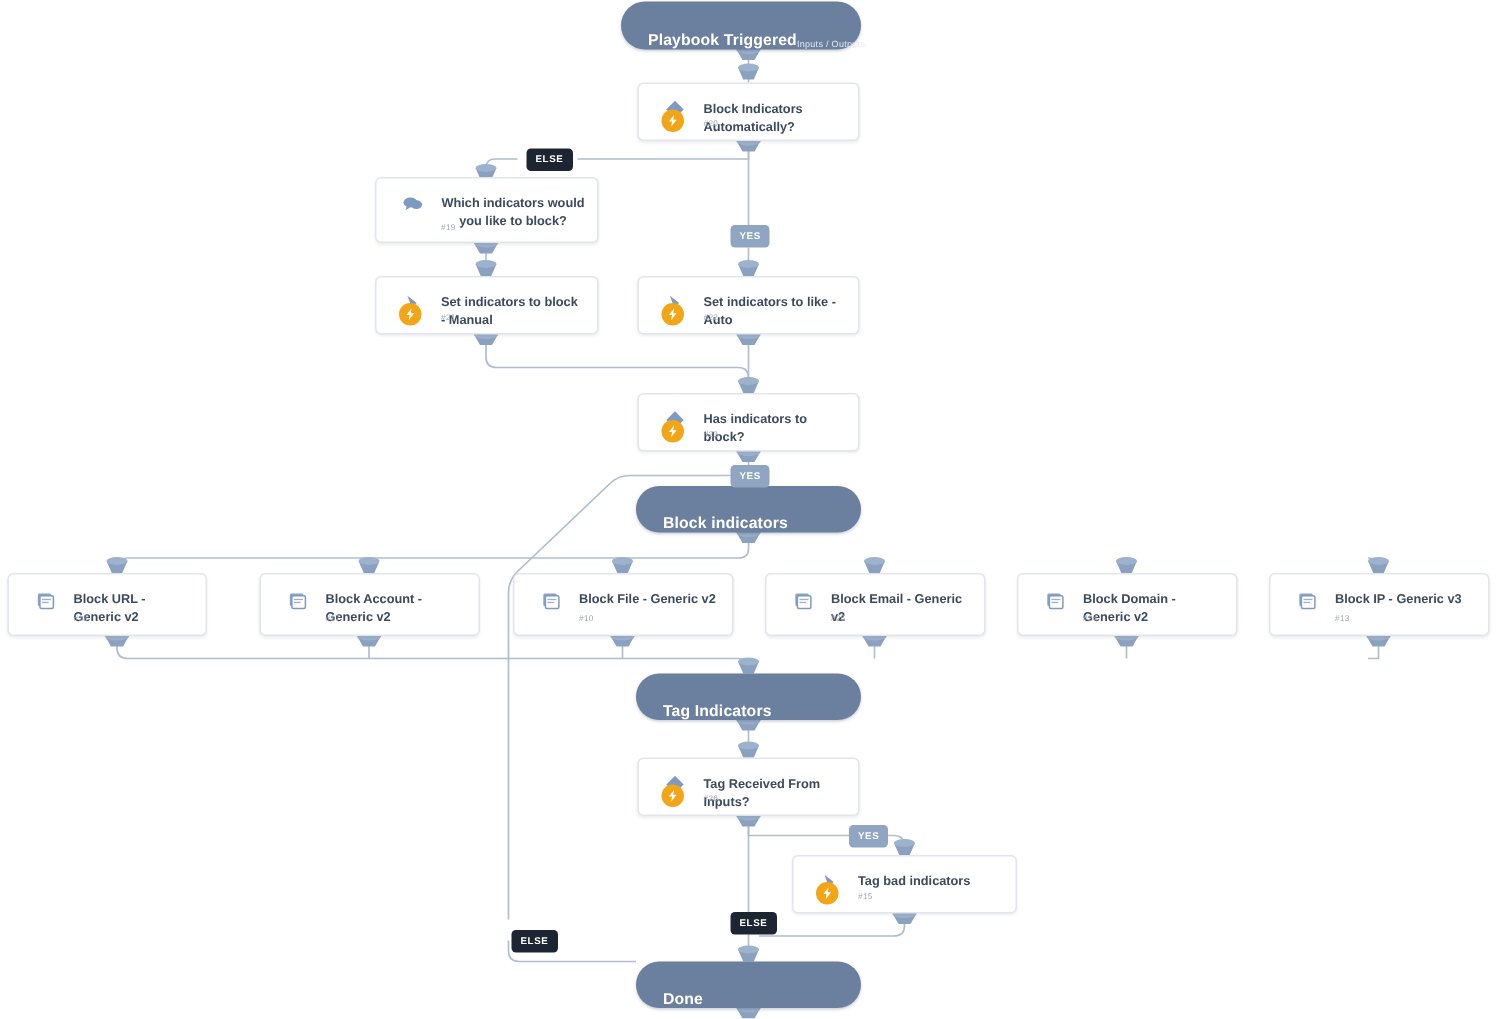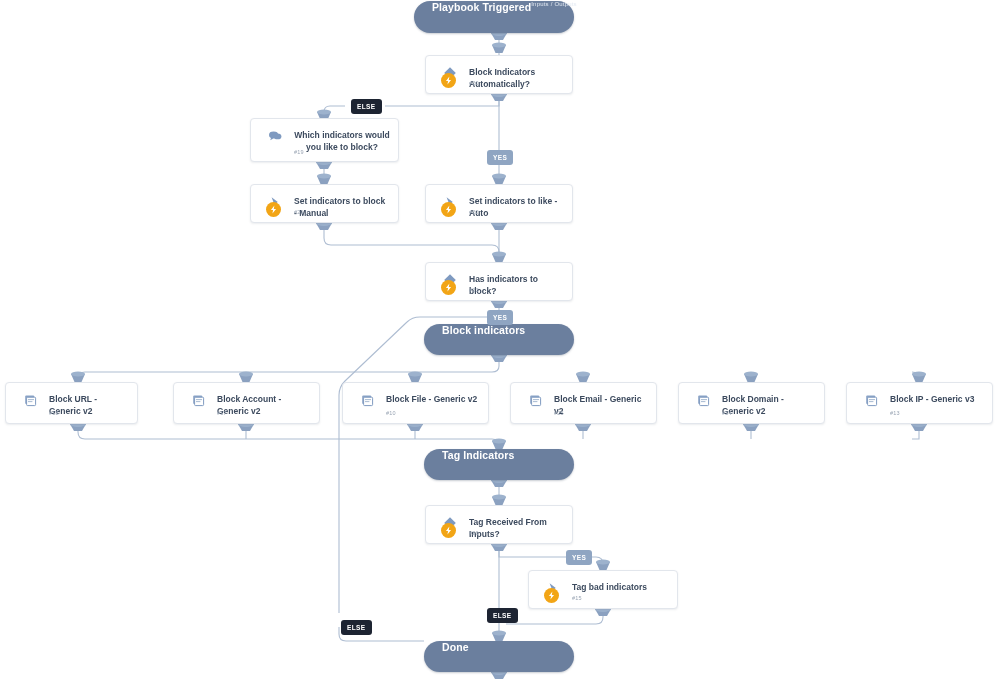--- a/index.html
+++ b/index.html
@@ -29,21 +29,21 @@
   }
 
   
   .pill {
     position: absolute;
     box-sizing: border-box;
     background: #6b7f9e;
     border-radius: 16px;
     color: #ffffff;
     display: flex;
-    align-items: flex-start;
+    align-items: flex-end;
     box-shadow: 0 1px 2px rgba(40,55,80,0.25);
   }
   .pill .pill-label {
     font-size: 10.5px;
     font-weight: bold;
     margin-left: 18px;
     letter-spacing: 0.1px;
     white-space: nowrap;
   }
   .pill .pill-sub {

